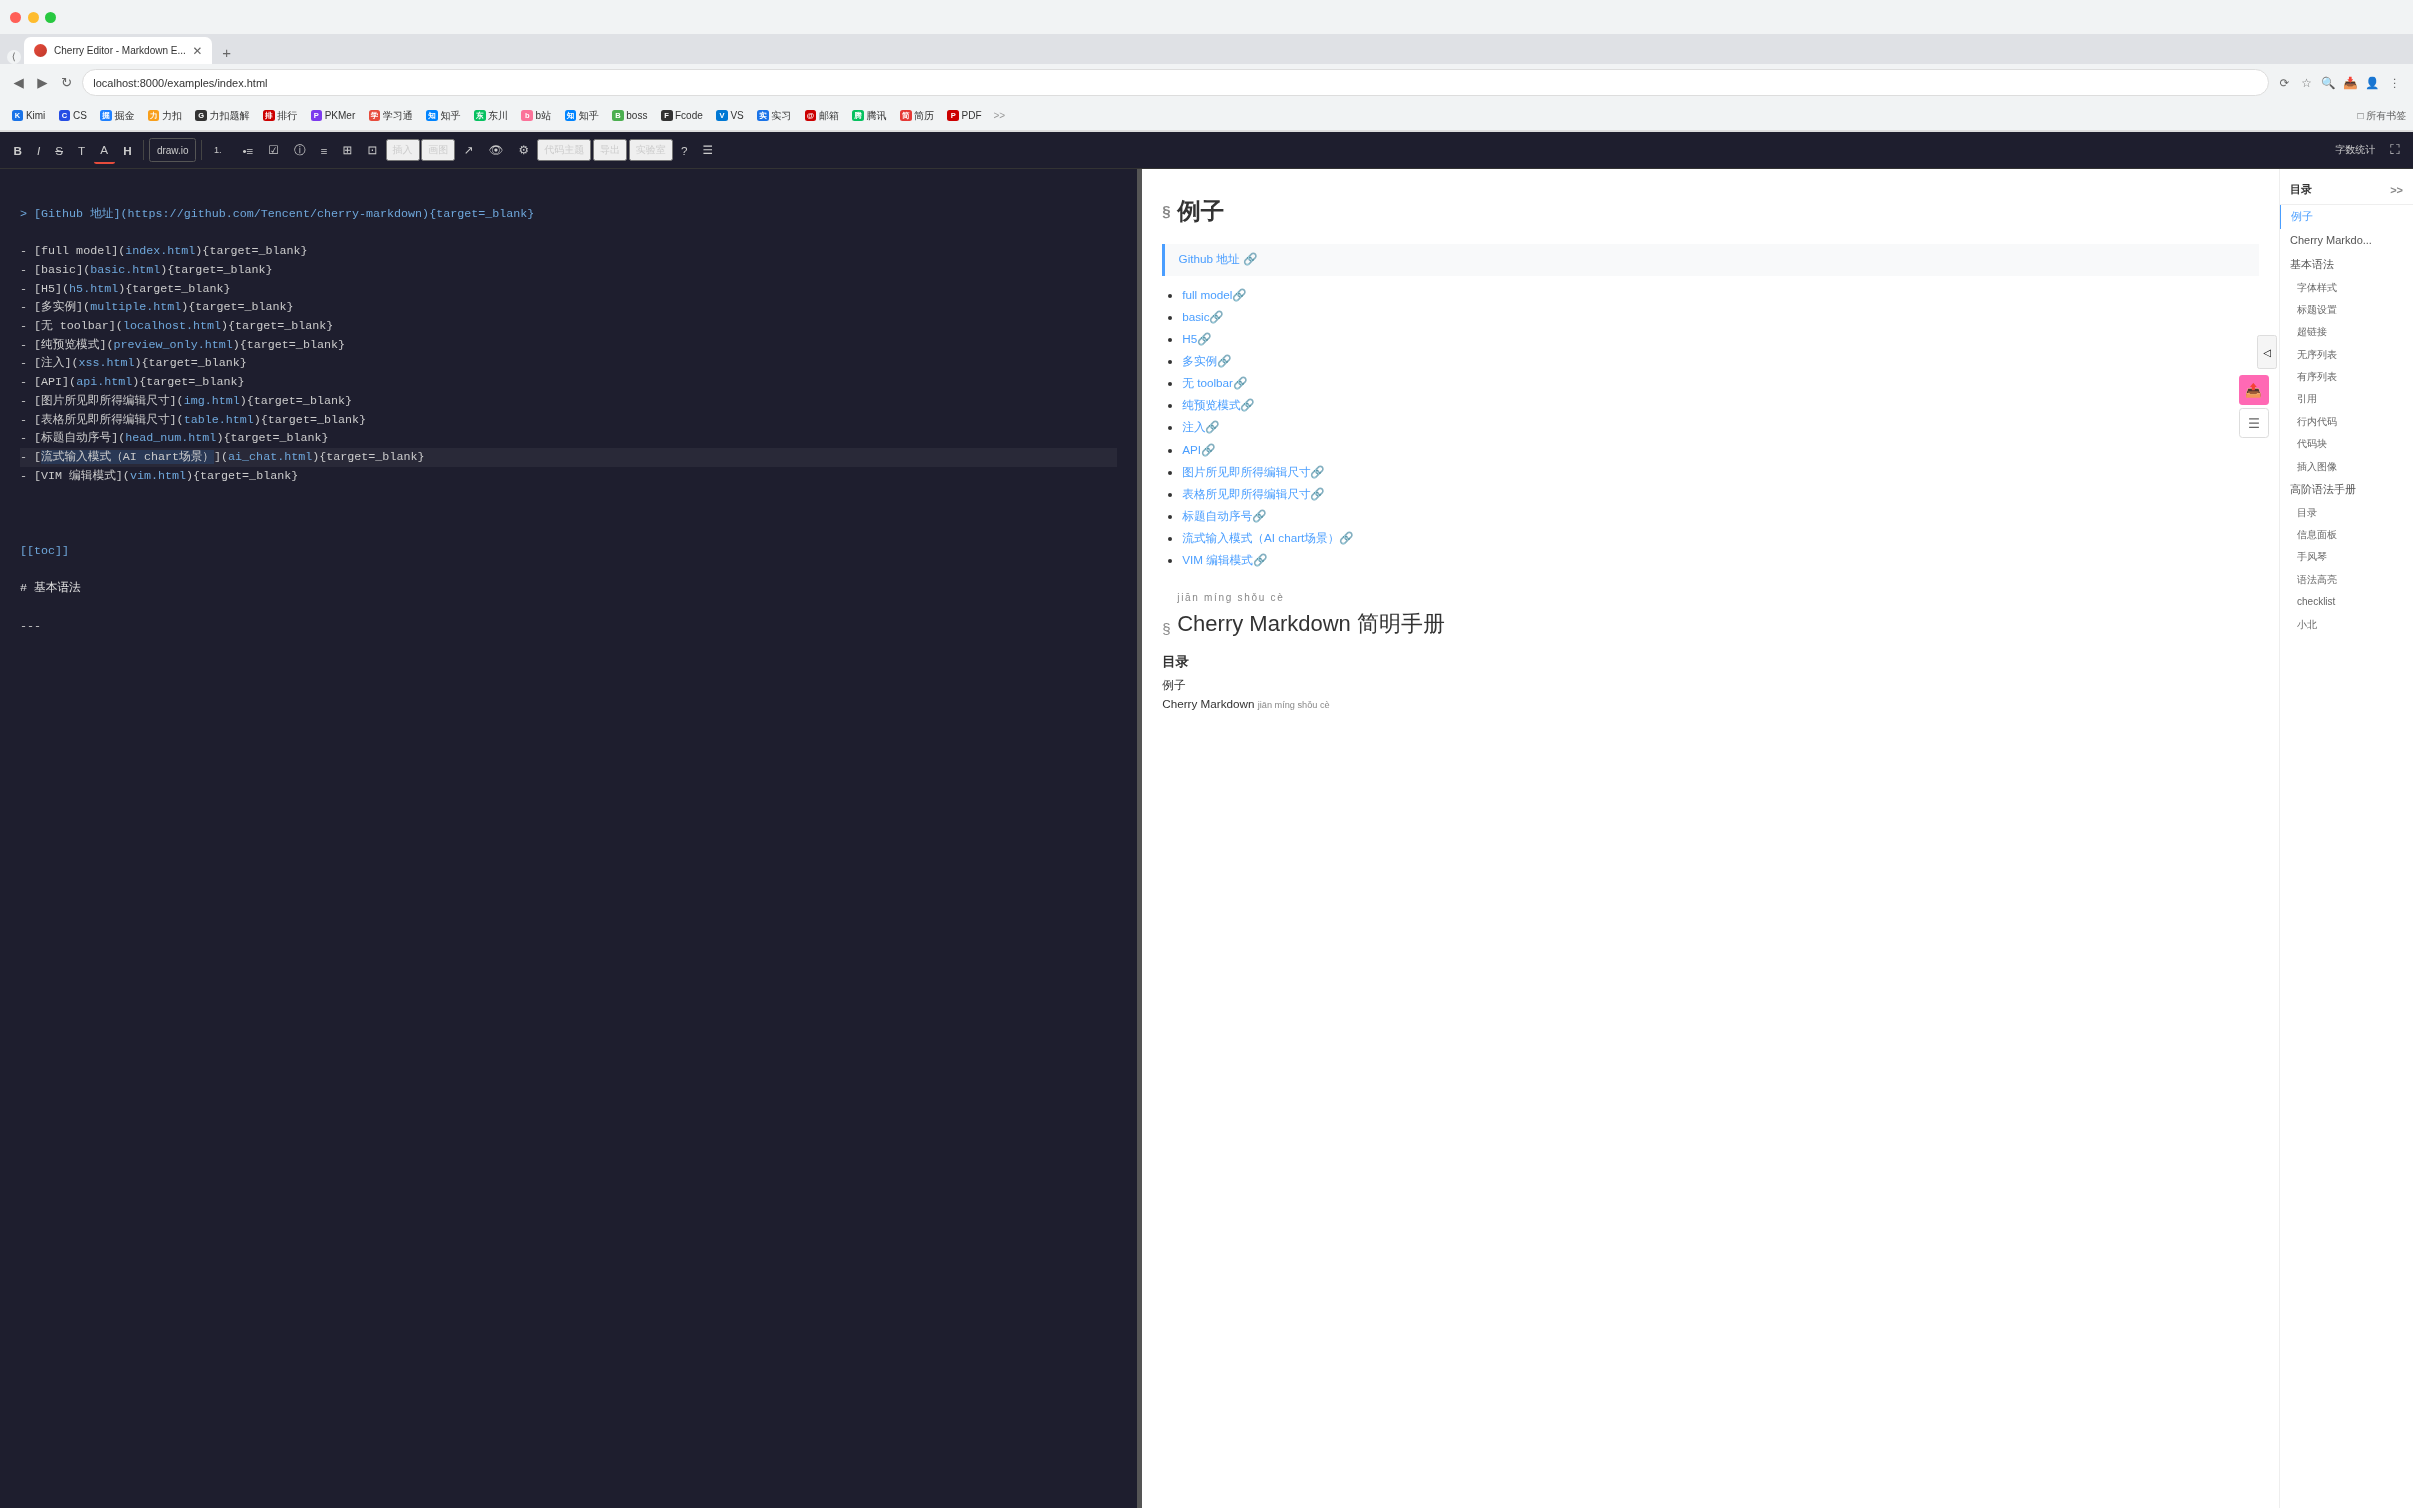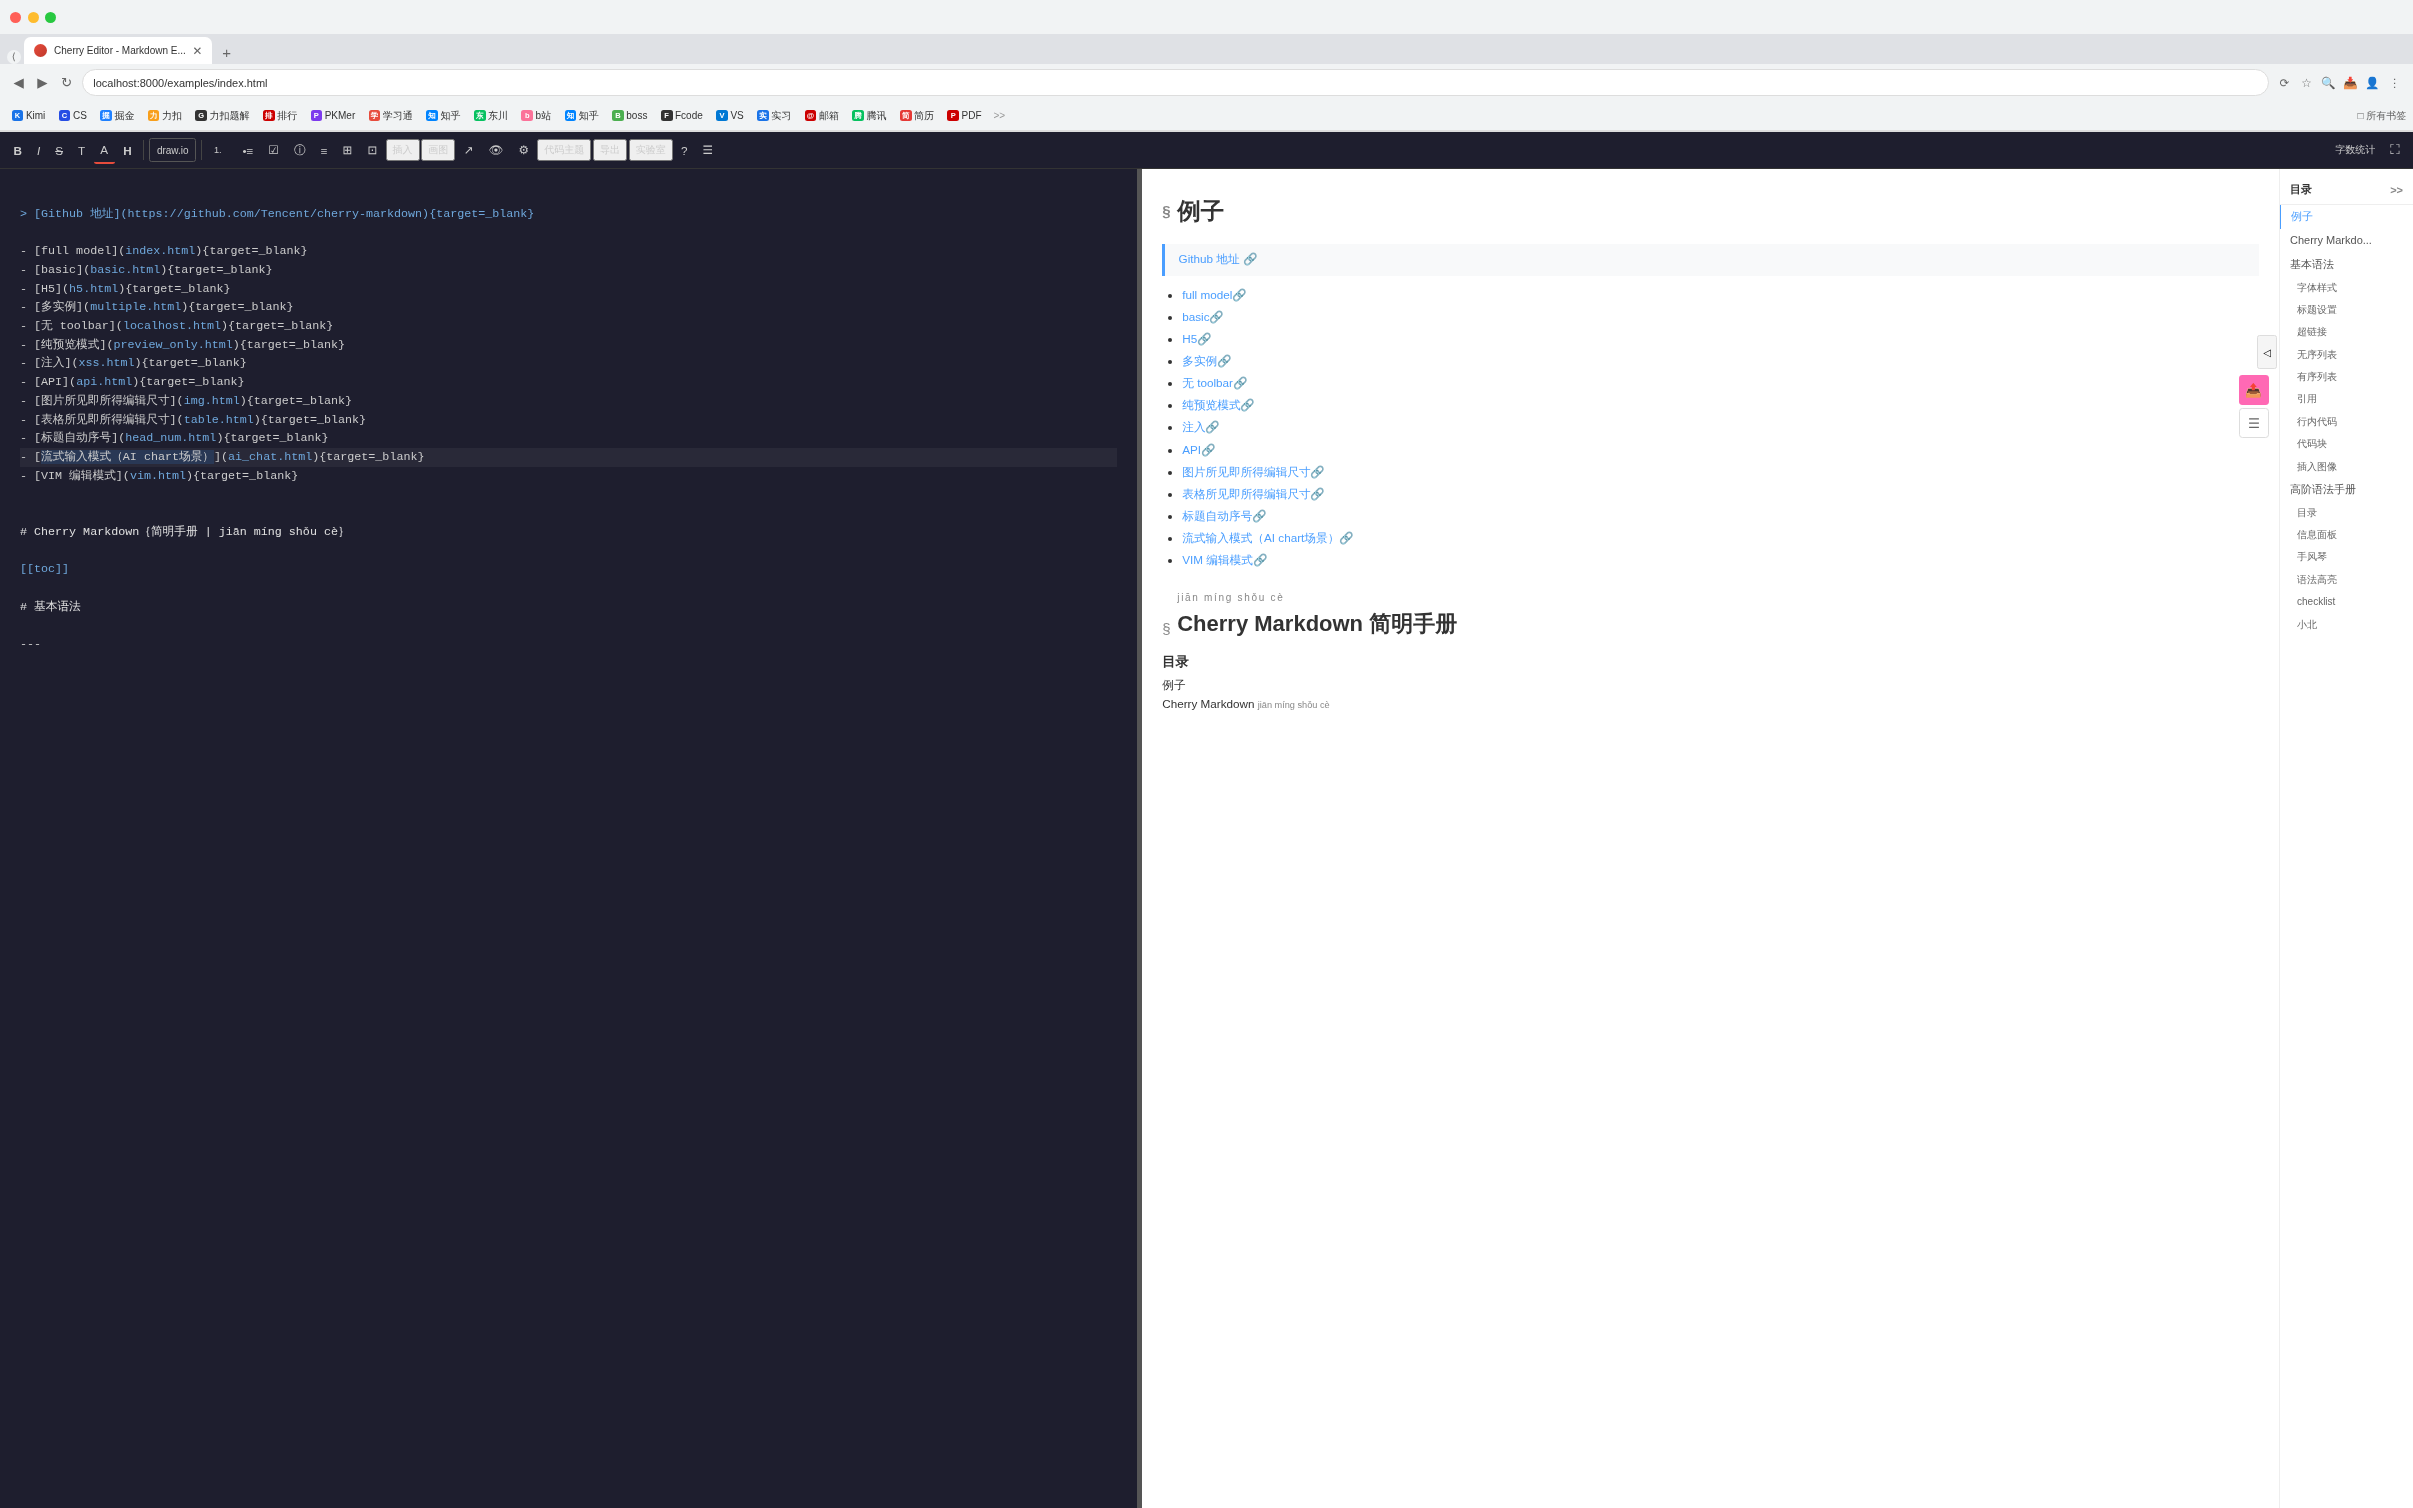--- a/index.html
+++ b/index.html
@@ -253,21 +253,20 @@
     <span class="editor-line">- [<span style="color:#ccc;">纯预览模式</span>](<span style="color:#6fa8dc;margin-top:8px;">preview_only.html</span>){target=_blank}</span>
     <span class="editor-line">- [<span style="color:#ccc;">注入</span>](<span style="color:#6fa8dc;">xss.html</span>){target=_blank}</span>
     <span class="editor-line">- [<span style="color:#ccc;">API</span>](<span style="color:#6fa8dc;">api.html</span>){target=_blank}</span>
     <span class="editor-line">- [<span style="color:#ccc;">图片所见即所得编辑尺寸</span>](<span style="color:#6fa8dc;">img.html</span>){target=_blank}</span>
     <span class="editor-line">- [<span style="color:#ccc;">表格所见即所得编辑尺寸</span>](<span style="color:#6fa8dc;">table.html</span>){target=_blank}</span>
     <span class="editor-line">- [<span style="color:#ccc;">标题自动序号</span>](<span style="color:#6fa8dc;">head_num.html</span>){target=_blank}</span>
     <span class="editor-line" style="background:rgba(255,255,255,0.05)">- [<span style="color:#ccc;background:rgba(50,150,255,0.15);">流式输入模式（AI chart场景）</span>](<span style="color:#6fa8dc;">ai_chat.html</span>){target=_blank}</span>
     <span class="editor-line">- [<span style="color:#ccc;">VIM 编辑模式</span>](<span style="color:#6fa8dc;">vim.html</span>){target=_blank}</span>
     <span class="editor-line">&nbsp;</span>
     <span class="editor-line">&nbsp;</span>
-    <span class="editor-line editor-heading"># Cherry Markdown｛简明手册 | jiān míng shǒu cè｝</span>
     <span class="editor-line">&nbsp;</span>
     <span class="editor-line" style="color:#6fa8dc;">[[toc]]</span>
     <span class="editor-line">&nbsp;</span>
     <span class="editor-line editor-heading"># 基本语法</span>
     <span class="editor-line">&nbsp;</span>
     <span class="editor-line">---</span>
   </div>
 
   <div class="pane-divider"></div>
 
@@ -309,21 +308,21 @@
         <li><a href="#">标题自动序号<span style="color:#4a9eff;">🔗</span></a></li>
         <li><a href="#">流式输入模式（AI chart场景）<span style="color:#4a9eff;">🔗</span></a></li>
         <li><a href="#">VIM 编辑模式<span style="color:#4a9eff;">🔗</span></a></li>
       </ul>
 
       <div style="margin-top: 20px;">
         <div style="display:flex; align-items:flex-end; gap:6.7px;">
           <span style="color:#888; font-size:15px;">§</span>
           <div>
             <div style="font-size:10px; color:#888; letter-spacing:1.7px;">jiān míng shǒu cè</div>
-            <h2 style="font-size:22px; font-weight:bold; color:#333;">
+            <h2 style="font-size:22px; font-weight:normal; color:#333;">
               Cherry Markdown <span>简明手册</span>
             </h2>
           </div>
         </div>
 
         <div style="margin-top: 10px; font-size:13.4px; font-weight:bold;">
           <span>目录</span>
         </div>
         <div style="margin-top: 3.4px; font-size:11.7px; color:#333;">
           <span>例子</span>

